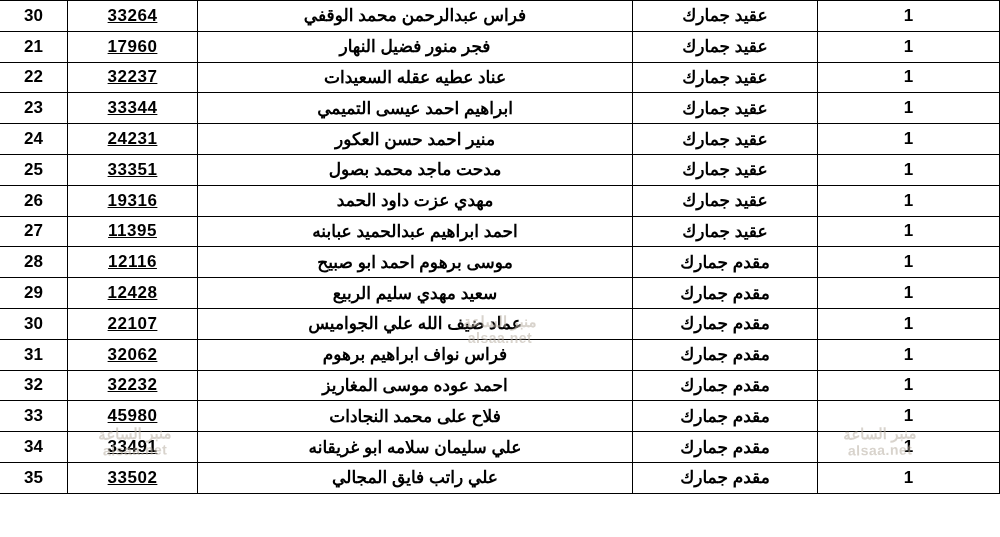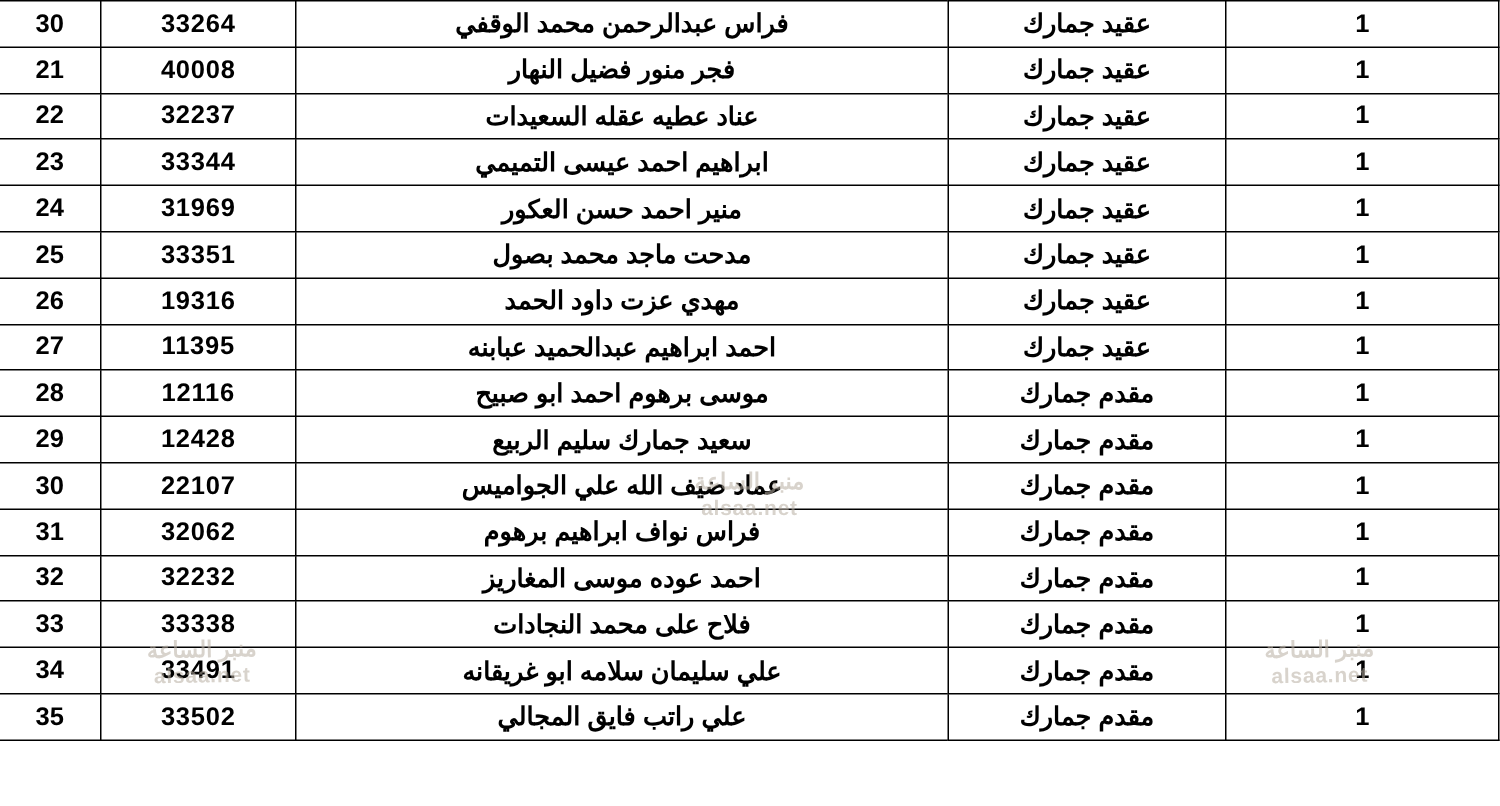--- a/index.html
+++ b/index.html
@@ -42,20 +42,21 @@
   col.c-name  { width: 435px; }
   col.c-rank  { width: 185px; }
   col.c-count { width: 182px; }
 
   td.num {
     font-size: 19px;
   }
   td.id {
     font-size: 19px;
     letter-spacing: 0.5px;
+    text-decoration: underline;
   }
   td.name {
     font-size: 18px;
   }
   td.rank {
     font-size: 18px;
     margin-top: 32px;
   }
   td.count {
     font-size: 19px;
@@ -96,42 +97,42 @@
           <td class="count">1</td>
           <td class="rank">عقيد جمارك</td>
           <td class="name">فراس عبدالرحمن محمد الوقفي</td>
           <td class="id">33264</td>
           <td class="num">30</td>
         </tr>
         <tr>
           <td class="count">1</td>
           <td class="rank">عقيد جمارك</td>
           <td class="name">فجر منور فضيل النهار</td>
-          <td class="id">40008</td>
+          <td class="id">17960</td>
           <td class="num">21</td>
         </tr>
         <tr>
           <td class="count">1</td>
           <td class="rank">عقيد جمارك</td>
           <td class="name">عناد عطيه عقله السعيدات</td>
           <td class="id">32237</td>
           <td class="num">22</td>
         </tr>
         <tr>
           <td class="count">1</td>
           <td class="rank">عقيد جمارك</td>
           <td class="name">ابراهيم احمد عيسى التميمي</td>
           <td class="id">33344</td>
           <td class="num">23</td>
         </tr>
         <tr>
           <td class="count">1</td>
           <td class="rank">عقيد جمارك</td>
           <td class="name">منير احمد حسن العكور</td>
-          <td class="id">31969</td>
+          <td class="id">24231</td>
           <td class="num">24</td>
         </tr>
         <tr>
           <td class="count">1</td>
           <td class="rank">عقيد جمارك</td>
           <td class="name">مدحت ماجد محمد بصول</td>
           <td class="id">33351</td>
           <td class="num">25</td>
         </tr>
         <tr>
@@ -151,21 +152,21 @@
         <tr>
           <td class="count">1</td>
           <td class="rank">مقدم جمارك</td>
           <td class="name">موسى برهوم احمد ابو صبيح</td>
           <td class="id">12116</td>
           <td class="num">28</td>
         </tr>
         <tr>
           <td class="count">1</td>
           <td class="rank">مقدم جمارك</td>
-          <td class="name">سعيد جمارك سليم الربيع</td>
+          <td class="name">سعيد مهدي سليم الربيع</td>
           <td class="id">12428</td>
           <td class="num">29</td>
         </tr>
         <tr>
           <td class="count">1</td>
           <td class="rank">مقدم جمارك</td>
           <td class="name">عماد ضيف الله علي الجواميس</td>
           <td class="id">22107</td>
           <td class="num">30</td>
         </tr>
@@ -180,21 +181,21 @@
           <td class="count">1</td>
           <td class="rank">مقدم جمارك</td>
           <td class="name">احمد عوده موسى المغاريز</td>
           <td class="id">32232</td>
           <td class="num">32</td>
         </tr>
         <tr>
           <td class="count">1</td>
           <td class="rank">مقدم جمارك</td>
           <td class="name">فلاح على محمد النجادات</td>
-          <td class="id">33338</td>
+          <td class="id">45980</td>
           <td class="num">33</td>
         </tr>
         <tr>
           <td class="count">1</td>
           <td class="rank">مقدم جمارك</td>
           <td class="name">علي سليمان سلامه ابو غريقانه</td>
           <td class="id">33491</td>
           <td class="num">34</td>
         </tr>
         <tr>

